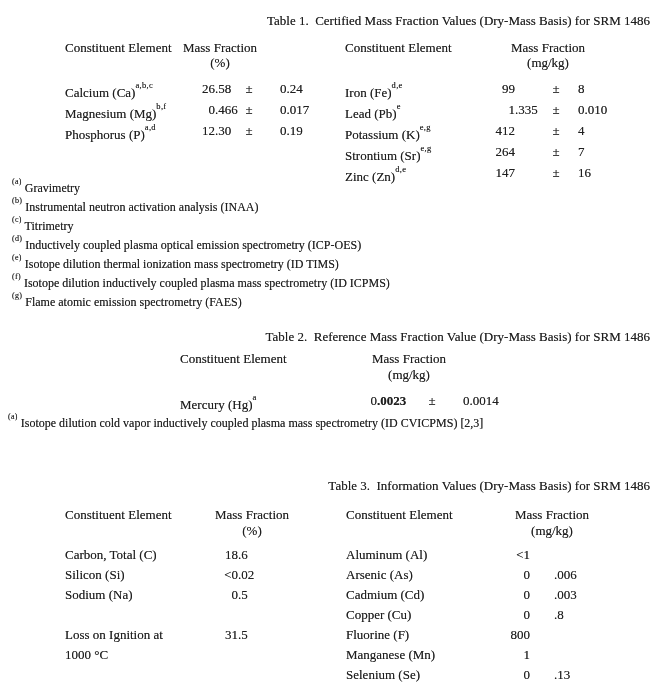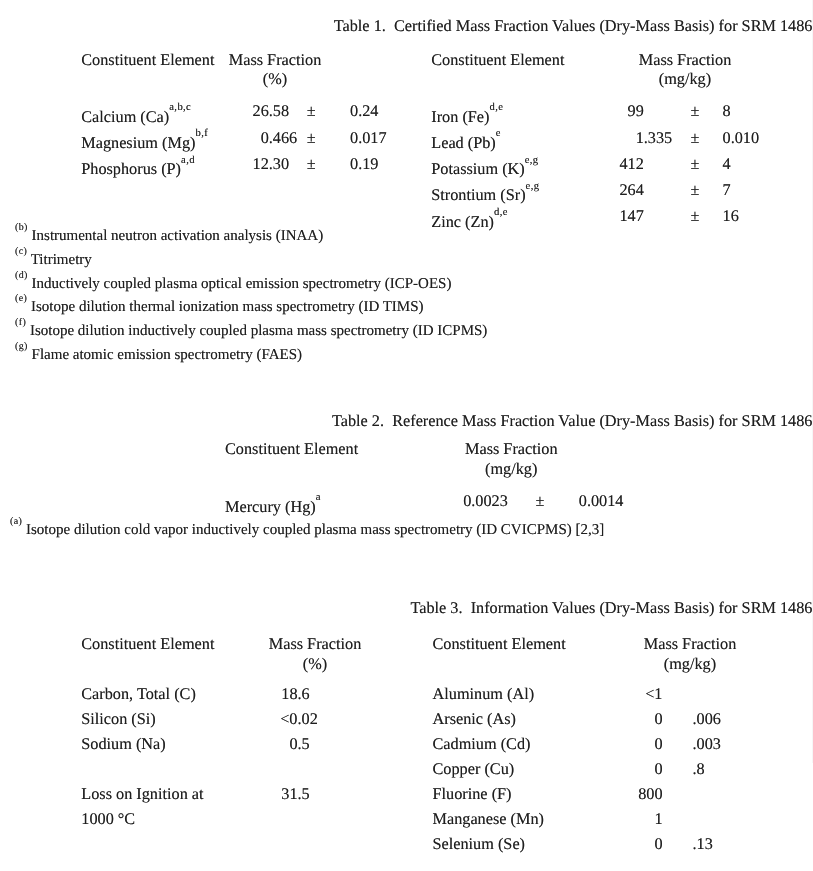--- a/index.html
+++ b/index.html
@@ -20,21 +20,21 @@
   .hdr{position:absolute;white-space:nowrap;}
   .c{text-align:center;}
   sup.m{font-size:8.5px;position:relative;top:-4.5px;letter-spacing:0.3px;}
   .vint{text-align:right;display:inline-block;}
   
   .t1l-el{left:65px;} .t1l-int{left:153px;width:62px;} .t1l-frac{left:215px;}
   .t1l-pm{left:242px;width:14px;text-align:center;} .t1l-unc{left:280px;}
   .t1r-el{left:345px;} .t1r-int{left:453px;width:62px;} .t1r-frac{left:515px;}
   .t1r-pm{left:549px;width:14px;text-align:center;} .t1r-unc{left:578px;}
   
-  .t2-el{left:180px;} .t2-int{left:315px;width:62px;} .t2-frac{left:377px;}
+  .t2-el{left:180px;} .t2-int{left:315px;width:62px;} .t2-frac{left:377px;font-weight:bold;}
   .t2-pm{left:425px;width:14px;text-align:center;} .t2-unc{left:463px;}
   
   .t3l-el{left:65px;} .t3l-int{left:176px;width:62px;} .t3l-frac{left:238px;}
   .t3r-el{left:346px;} .t3r-int{left:468px;width:62px;} .t3r-frac{left:530px;margin-left:24px;}
   .fnotes{position:absolute;left:12px;top:177px;font-size:12px;line-height:15px;}
   .fnote{white-space:nowrap;}
   .fnote sup.m{font-size:8px;top:-3.5px;}
   .fn2{position:absolute;left:8px;top:415px;font-size:12px;white-space:nowrap;}
   .fn2 sup.m{font-size:8px;top:-3.5px;}
 </style>
@@ -104,20 +104,21 @@
   </div>
   <div class="row" style="top:165px">
     <span class="t1r-el"><span>Zinc (Zn)</span><sup class="m">d,e</sup></span>
     <span class="t1r-int vint">147</span>
       <span class="t1r-frac"></span>
     <span class="t1r-pm">±</span>
     <span class="t1r-unc">16</span>
   </div>
 
   <div class="fnotes">
+    <div class="fnote"><sup class="m">(a)</sup> <span>Gravimetry</span></div>
     <div class="fnote"><sup class="m">(b)</sup> <span>Instrumental neutron activation analysis (INAA)</span></div>
     <div class="fnote"><sup class="m">(c)</sup> <span>Titrimetry</span></div>
     <div class="fnote"><sup class="m">(d)</sup> <span>Inductively coupled plasma optical emission spectrometry (ICP-OES)</span></div>
     <div class="fnote"><sup class="m">(e)</sup> <span>Isotope dilution thermal ionization mass spectrometry (ID TIMS)</span></div>
     <div class="fnote"><sup class="m">(f)</sup> <span>Isotope dilution inductively coupled plasma mass spectrometry (ID ICPMS)</span></div>
     <div class="fnote"><sup class="m">(g)</sup> <span>Flame atomic emission spectrometry (FAES)</span></div>
   </div>
 
   <div class="title" style="top:329px">Table 2.  Reference Mass Fraction Value (Dry-Mass Basis) for SRM 1486</div>
 

